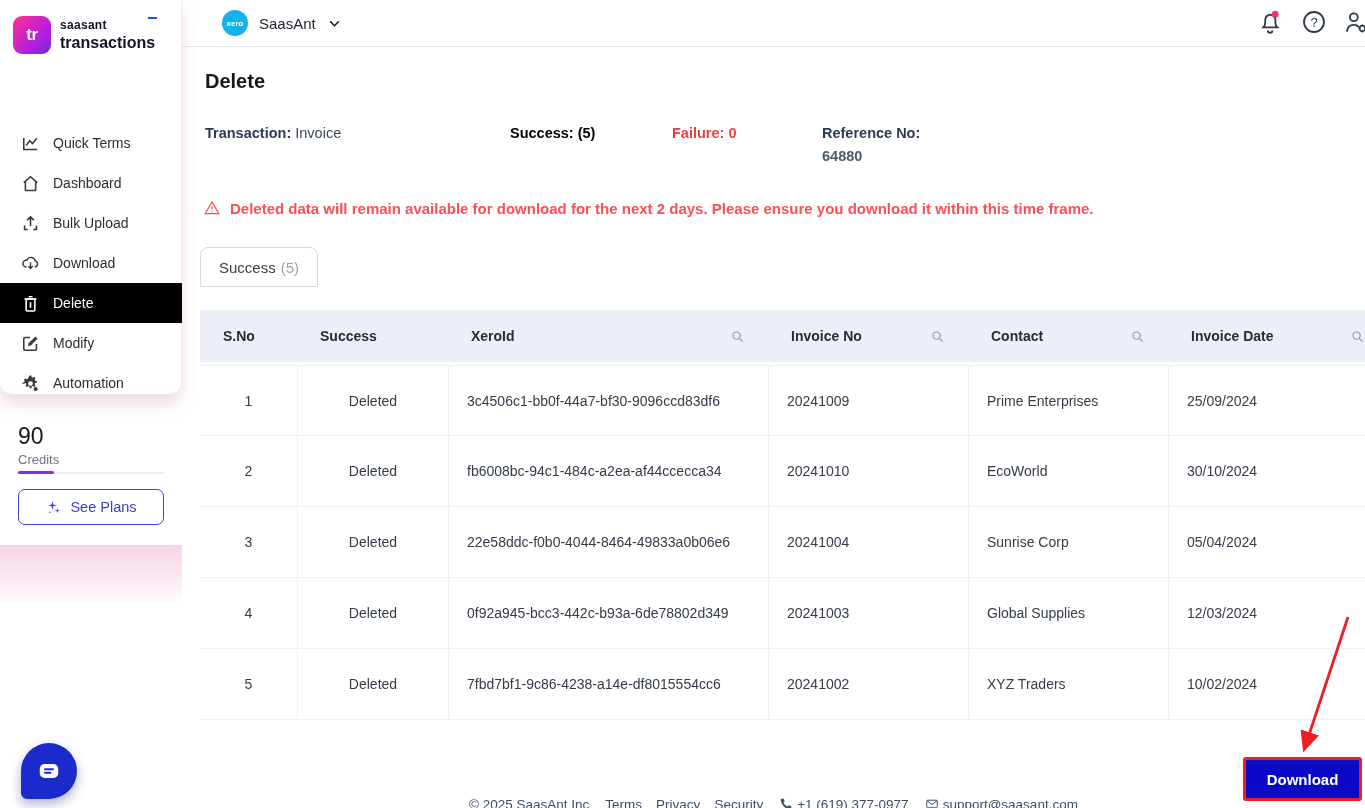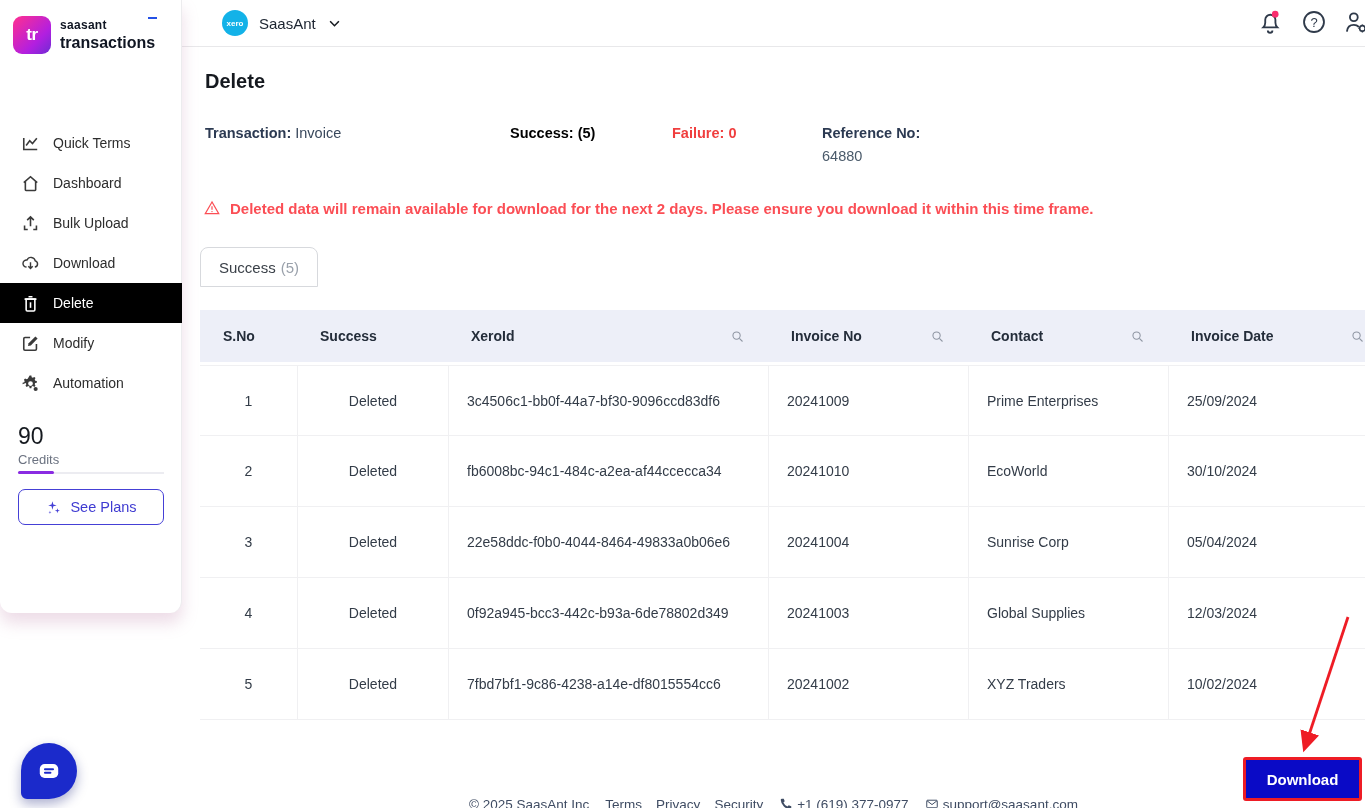--- a/index.html
+++ b/index.html
@@ -4,21 +4,21 @@
 <style>
   * { margin:0; padding:0; box-sizing:border-box; }
   html,body { width:1365px; height:808px; }
   body {
     position:relative; overflow:hidden; background:#fff;
     font-family:"Liberation Sans", sans-serif; color:#222;
   }
 
   
   .sidebar-card {
-    position:absolute; left:0; top:0; width:182px; height:613px;
+    position:absolute; left:0; top:0; width:182px; height:394px;
     background:#fff; border-right:1px solid #ececee;
     border-radius:0 0 12px 12px;
     box-shadow:0 10px 16px rgba(190,130,170,.28);
     z-index:6;
   }
   .sidebar-pink {
     position:absolute; left:0; top:545px; width:182px; height:60px;
     background:linear-gradient(180deg,#f6d4e8 0%,#fbe9f3 55%,#ffffff 100%);
     z-index:1;
   }
@@ -65,21 +65,21 @@
   .icon-bell { left:1257px; } .icon-help { left:1301px; } .icon-user { left:1343px; }
 
   
   .page-title { position:absolute; left:205px; top:70px; font-size:20px; font-weight:700; color:#15191f; }
   .sum { position:absolute; top:125px; font-size:14.5px; color:#39485c; }
   .sum b { color:#2c3a52; }
   .sum-transaction { left:205px; } 
   .sum-success { left:510px; color:#000000; font-weight:600; }
   .sum-failure { left:672px; color:#f03e3e; font-weight:600; }
   .sum-ref { left:822px; }
-  .sum-ref-val { display:block; margin-top:7px; font-weight:400; color:#4a5a6a; }
+  .sum-ref-val { display:block; margin-top:7px; font-weight:700; color:#4a5a6a; }
 
   .warning { position:absolute; left:203px; top:199px; display:flex; align-items:center; gap:9px;
     color:#fb4e55; font-size:15px; font-weight:600; }
   .warning .wicon { width:18px; height:18px; flex:0 0 18px; } .warning .wicon svg{width:100%;height:100%;}
 
   .tab { position:absolute; left:200px; top:247px; min-width:104px; height:40px; padding:0 18px;
     background:#fff; border:1px solid #d7d9dd; border-radius:8px 8px 0 0; cursor:pointer;
     display:flex; align-items:center; justify-content:center; gap:5px; font-size:15px; color:#3a4048; }
   .tab-count { color:#9aa1ab; }
 

